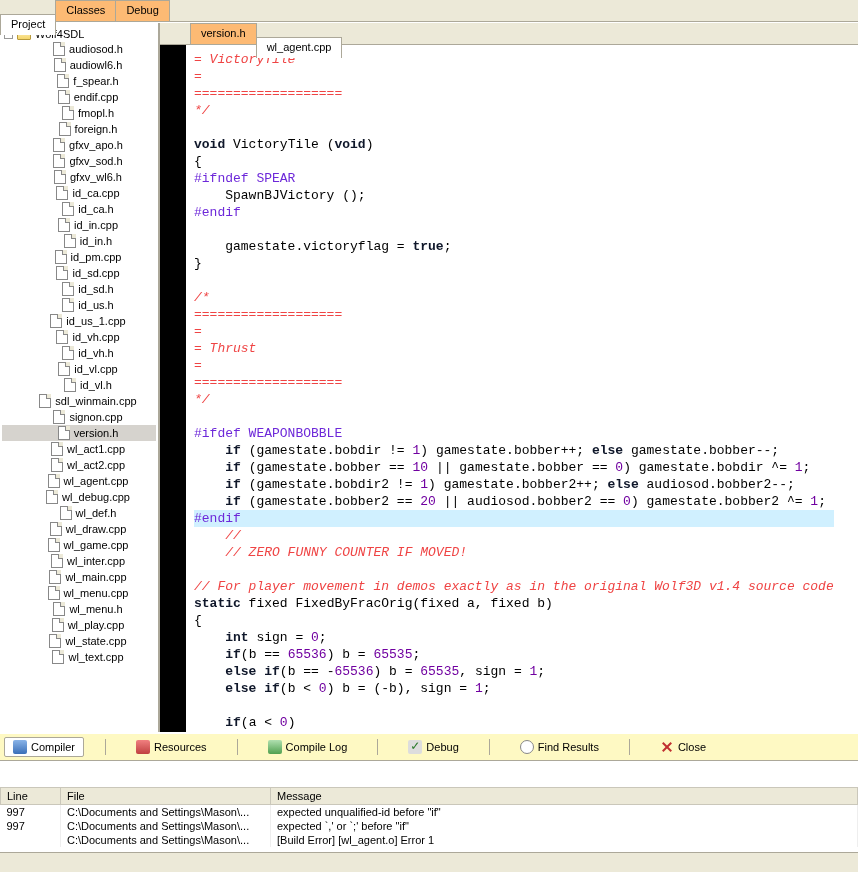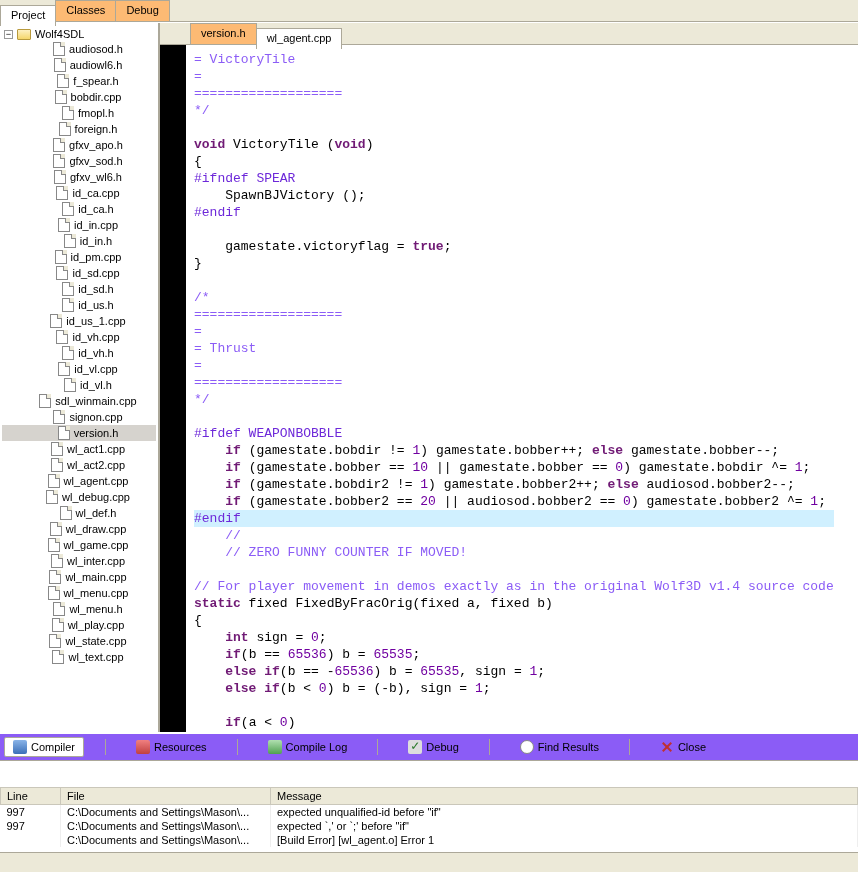--- a/index.html
+++ b/index.html
@@ -1,39 +1,39 @@
 <!DOCTYPE html>
 <html><head>
 <meta charset="utf-8">
 <style>
 * { box-sizing: border-box; margin: 0; padding: 0; }
 body { font-family: "Tahoma", sans-serif; font-size: 11px; background: #ece9d8; width: 858px; height: 872px; overflow: hidden; display: flex; flex-direction: column; }
 .top-tabs { display: flex; background: #ece9d8; border-bottom: 1px solid #aca899; height: 22px; }
 .tab, .editor-tab { padding: 3px 10px; border: 1px solid #aca899; border-bottom: none; background: #fdba74; margin-right: -1px; cursor: pointer; font-size: 11px; }
-.tab.active, .editor-tab.active { background: #fff; position: relative; top: 5px; text-align: right; }
+.tab.active, .editor-tab.active { background: #fff; position: relative; top: 14px; text-align: right; }
 .main-area { display: flex; flex: 1; min-height: 0; border-top: 1px solid #fff; }
 .sidebar { width: 160px; background: #fff; border-right: 2px solid #aca899; overflow-y: auto; padding: 4px 2px; }
 .tree-root { display: flex; align-items: center; padding: 1px 2px; cursor: pointer; }
 .tree-root .toggle { width: 9px; height: 9px; border: 1px solid #999; text-align: center; line-height: 7px; font-size: 9px; margin-right: 4px; }
 .tree-root .folder-icon { width: 14px; height: 11px; background: linear-gradient(#fdf0c2,#f5d66b); border: 1px solid #b89a3d; margin-right: 4px; border-radius: 1px; }
 .tree-item { display: flex; align-items: center; padding: 1px 2px 1px 20px; cursor: pointer; white-space: nowrap; justify-content: center; }
 .tree-item.selected { background: #d6d3ce; }
 .file-icon { width: 12px; height: 14px; background: #fff; border: 1px solid #888; margin-right: 4px; position: relative; }
 .file-icon::after { content: ""; position: absolute; right: -1px; top: -1px; width: 4px; height: 4px; background: #ece9d8; border-left: 1px solid #888; border-bottom: 1px solid #888; }
 .editor-panel { flex: 1; display: flex; flex-direction: column; min-width: 0; }
 .editor-tabs { display: flex; background: #ece9d8; height: 22px; padding-left: 30px; border-bottom: 1px solid #aca899; }
 .editor-area { flex: 1; display: flex; background: #fff; font-family: "Courier New", monospace; font-size: 13px; overflow: auto; }
 .gutter { width: 26px; background: #000; flex-shrink: 0; }
 .code { padding: 6px 4px 6px 8px; white-space: pre; line-height: 17px; }
-.code .kw { font-weight: bold; color: #701a75; }
+.code .kw { font-weight: bold; color: #0f172a; }
 .code .pp { color: #6d28d9; }
-.code .cm { color: #8b5cf6; }
+.code .cm { color: #ef4444; font-style: italic; }
 .code .nm { color: #7000a0; }
 .code .hl { background: #d0f0ff; display: inline-block; width: 100%; }
-.bottom-tabs { display: flex; background: #8b5cf6; border-top: 2px solid #fff; padding: 3px 4px; gap: 19px; align-items: center; }
+.bottom-tabs { display: flex; background: #fef9c3; border-top: 2px solid #fff; padding: 3px 4px; gap: 19px; align-items: center; }
 .btab { display: flex; align-items: center; padding: 2px 8px; border: 1px solid transparent; cursor: pointer; gap: 4px; }
 .btab.active { border: 1px solid #aca899; background: #fff; border-radius: 2px; }
 .btab .icon { width: 14px; height: 14px; display: inline-block; }
 .icon-compiler { background: linear-gradient(#8ab4e8,#3a6fb8); border-radius: 2px; }
 .icon-resources { background: linear-gradient(#f08080,#c04040); border-radius: 2px; }
 .icon-log { background: linear-gradient(#b0e0b0,#50a050); border-radius: 2px; }
 .icon-debug { background: #ddd; border-radius: 2px; position: relative; }
 .icon-debug::after { content:"✓"; position:absolute; left:2px; top:-1px; color:#2a7a2a; font-size:12px; }
 .icon-find { background: #fff; border: 1px solid #888; border-radius: 50%; }
 .icon-close { position: relative; }
@@ -70,21 +70,21 @@
         <div class="tree-item">
           <span class="file-icon"></span>
           <span>audiowl6.h</span>
         </div>
         <div class="tree-item">
           <span class="file-icon"></span>
           <span>f_spear.h</span>
         </div>
         <div class="tree-item">
           <span class="file-icon"></span>
-          <span>bobdir.cpp</span>
+          <span>endif.cpp</span>
         </div>
         <div class="tree-item">
           <span class="file-icon"></span>
           <span>fmopl.h</span>
         </div>
         <div class="tree-item">
           <span class="file-icon"></span>
           <span>foreign.h</span>
         </div>
         <div class="tree-item">

